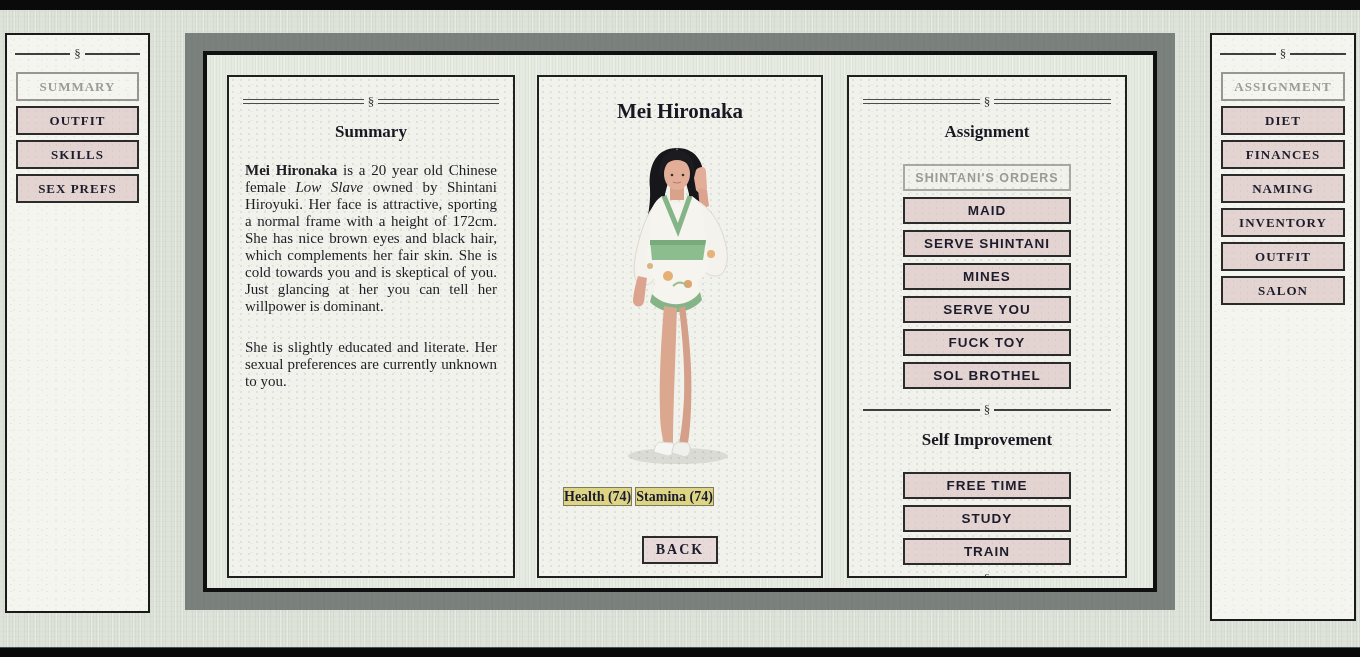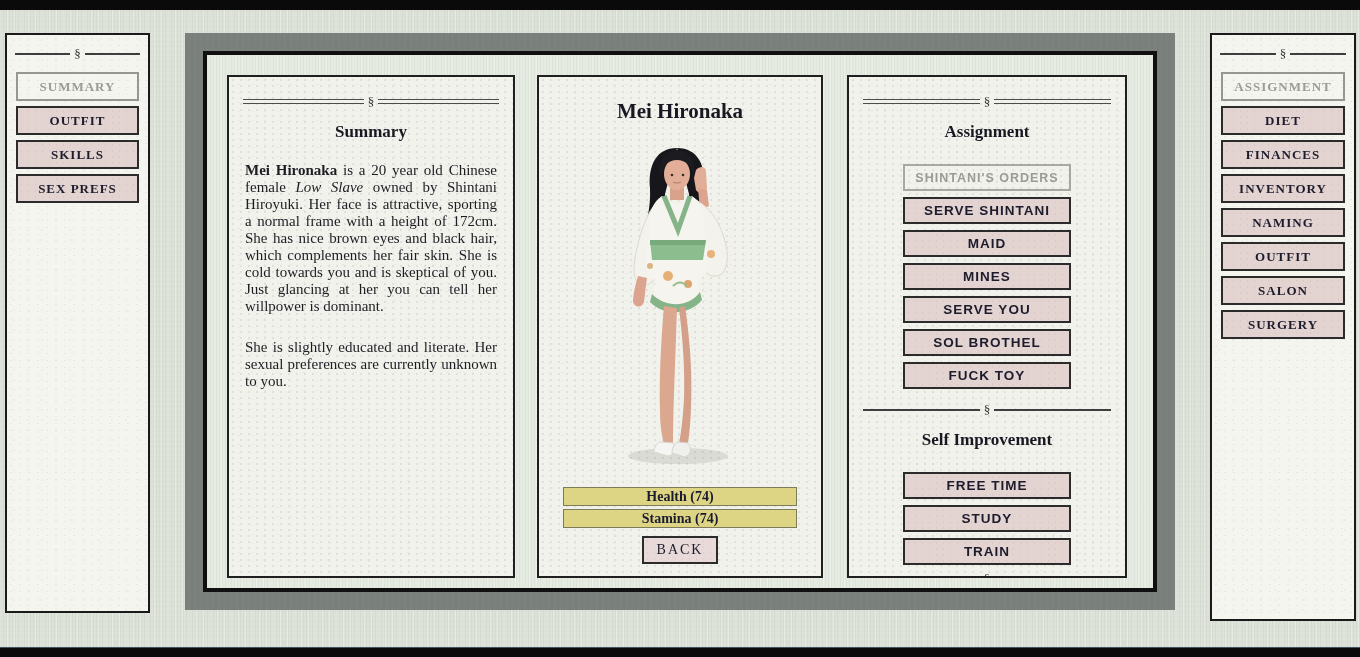--- a/index.html
+++ b/index.html
@@ -101,36 +101,36 @@
     border:2px solid #2b2b2b;
     font-family:Liberation Sans, sans-serif;font-weight:bold;font-size:13.5px;
     letter-spacing:1px;color:#1c1c2c;cursor:pointer;padding:0;
   }
   .panel-btn.disabled{background:transparent;border:2px solid #a8a8a2;color:#9a9a96;font-size:12.5px;}
   .assignment .rule.mid{margin-top:14px;}
   .rule.clipped{position:absolute;left:0;right:0;bottom:-9px;margin:0 14px;}
 
   
   .figure-wrap{display:flex;justify-content:center;margin-top:12px;}
-  .bars{position:absolute;left:24px;right:24px;top:410px;display:flex;flex-direction:column;gap:3px;}
+  .bars{position:absolute;left:24px;right:24px;top:410px;display:flex;flex-direction:row;gap:3px;}
   .stat-bar{
     height:19px;box-sizing:border-box;border:1px solid #7e7c58;
     background:#ddd584;
     display:flex;align-items:center;justify-content:center;
     font-weight:bold;font-size:14px;color:#1b1b30;
   }
   .back-row{position:absolute;left:0;right:0;top:459px;display:flex;justify-content:center;}
   .back-btn{
     width:76px;height:28px;box-sizing:border-box;
     display:flex;align-items:center;justify-content:center;
     background-color:#e8dad8;
     background-image:radial-gradient(rgba(90,70,70,.07) 1px, transparent 1px);
     background-size:7px 6px;
     border:2px solid #2b2b2b;
-    font-family:"Liberation Serif", serif;font-weight:normal;font-size:14px;
+    font-family:"Liberation Serif", serif;font-weight:bold;font-size:14px;
     letter-spacing:2px;color:#1c1c2c;cursor:pointer;padding:1px;
   }
 </style>
 </head>
 <body>
 
 <div class="page">
   <div class="bar-top"></div>
 
   <div class="sidebar left sidebar-paper">
@@ -222,26 +222,26 @@
     </div>
   </div>
 
   <div class="panel assignment paper">
     <div class="rule double">
         <span class="sym">§</span>
       </div>
     <h2 class="panel-title">Assignment</h2>
     <div class="btn-stack">
       <button class="panel-btn disabled">SHINTANI'S ORDERS</button>
+      <button class="panel-btn">MAID</button>
       <button class="panel-btn">SERVE SHINTANI</button>
-      <button class="panel-btn">MAID</button>
       <button class="panel-btn">MINES</button>
       <button class="panel-btn">SERVE YOU</button>
+      <button class="panel-btn">FUCK TOY</button>
       <button class="panel-btn">SOL BROTHEL</button>
-      <button class="panel-btn">FUCK TOY</button>
     </div>
     <div class="rule single mid">
         <span class="sym">§</span>
       </div>
     <h2 class="panel-title">Self Improvement</h2>
     <div class="btn-stack">
       <button class="panel-btn">FREE TIME</button>
       <button class="panel-btn">STUDY</button>
       <button class="panel-btn">TRAIN</button>
     </div>
@@ -251,22 +251,21 @@
   </div>
 
   <div class="sidebar right sidebar-paper">
     <div class="rule single">
         <span class="sym">§</span>
       </div>
     <div class="side-stack">
       <button class="side-btn disabled">ASSIGNMENT</button>
       <button class="side-btn">DIET</button>
       <button class="side-btn">FINANCES</button>
+      <button class="side-btn">NAMING</button>
       <button class="side-btn">INVENTORY</button>
-      <button class="side-btn">NAMING</button>
       <button class="side-btn">OUTFIT</button>
       <button class="side-btn">SALON</button>
-      <button class="side-btn">SURGERY</button>
     </div>
   </div>
 
   <div class="bar-bottom"></div>
 </div>
 
 </body></html>

